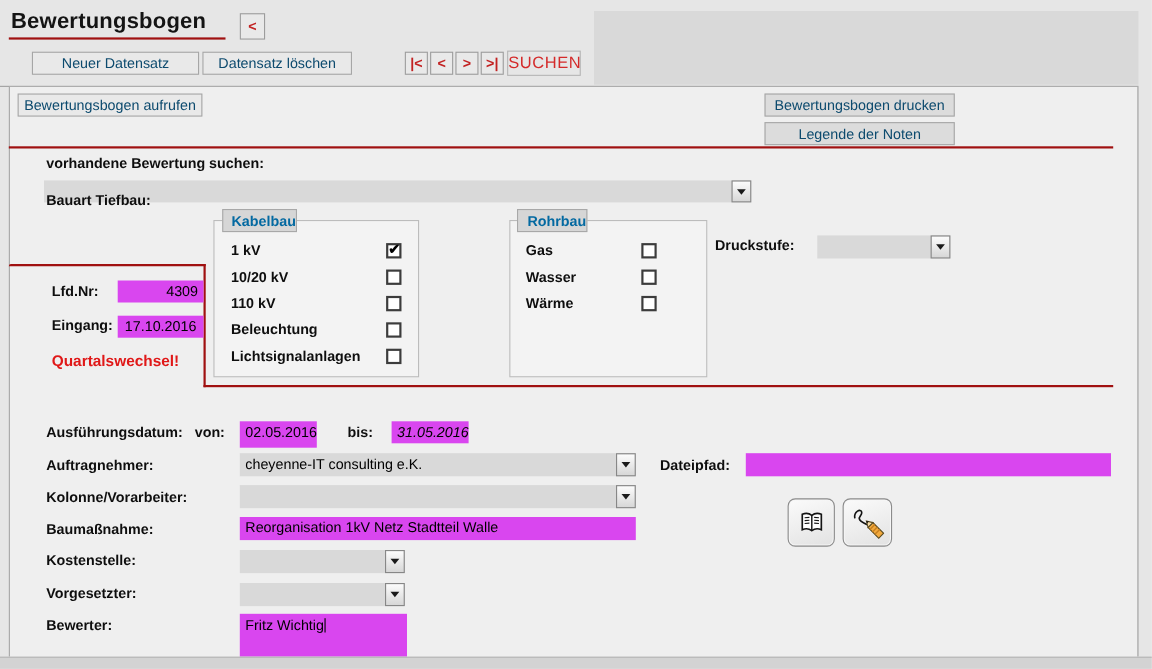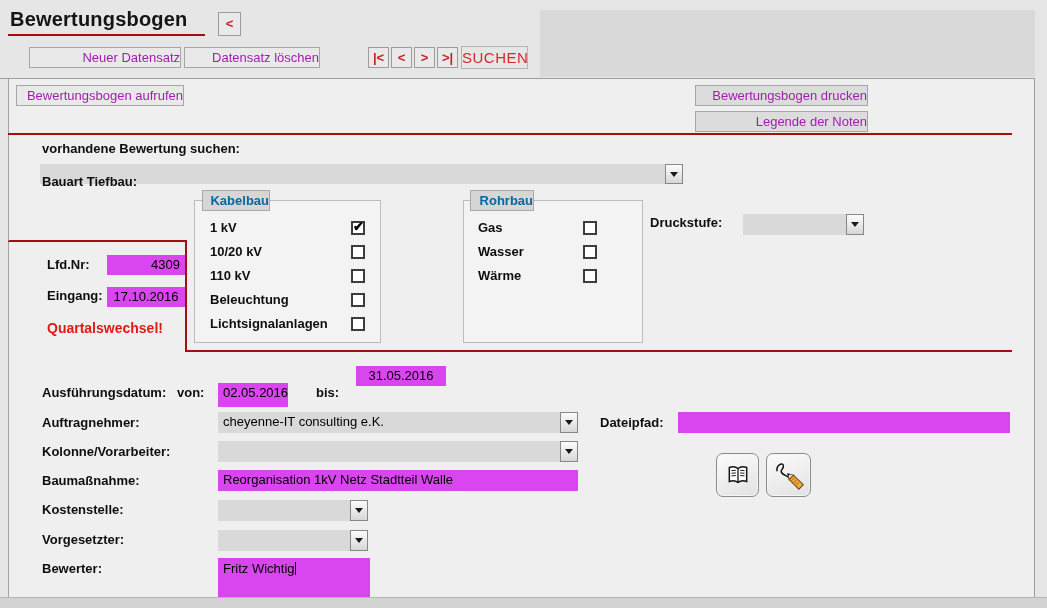--- a/index.html
+++ b/index.html
@@ -5,22 +5,22 @@
   * { margin:0; padding:0; box-sizing:border-box; }
   html,body { width:1047px; height:608px; }
   body { font-family:"Liberation Sans", sans-serif; background:#e6e6e6; position:relative; overflow:hidden; }
   .abs { position:absolute; }
 
   
   .page-title { font-size:20px; font-weight:bold; color:#141414; letter-spacing:0.2px; }
   .title-underline { background:#a01010; height:2px; }
   .sq-btn { border:1px solid #9c9c9c; background:#e9e9e9; color:#c22222; text-align:center;
             font-size:13px; font-weight:bold; line-height:20px; cursor:default; }
-  .gbtn { border:1px solid #a6a6a6; background:#e9e9e9; color:#a21caf; font-size:13px;
-          text-align:right; line-height:19px; cursor:default; }
+  .gbtn { border:1px solid #a6a6a6; background:#e9e9e9; color:#0c4a6e; font-size:13px;
+          text-align:center; line-height:19px; cursor:default; }
   .gbtn2 { background:#dcdcdc; }
   .search-btn { border:1px solid #b5b5b5; background:transparent; color:#d42a2a; font-size:15px;
                 text-align:left; line-height:21px; letter-spacing:0.5px; }
   .hdr-rect { background:#d9d9d9; }
 
   
   .panel { background:#efefef; border-left:1px solid #a3a3a3; border-right:1px solid #9a9a9a; }
   .panel-topline { background:#9e9e9e; height:1px; }
   .bottom-strip { background:#d3d3d3; border-top:1px solid #b5b5b5; }
 
@@ -133,21 +133,21 @@
   <span>17.10.2016</span>
 </div>
 <div class="abs red-text" style="left:47px;top:320px;">Quartalswechsel!</div>
 
 <div class="abs lbl" style="left:42px;top:385px;">Ausführungsdatum:</div>
 <div class="abs lbl" style="left:177px;top:385px;">von:</div>
 <div class="abs field center" style="left:218px;top:383px;width:70px;height:24px;">
   <span>02.05.2016</span>
 </div>
 <div class="abs lbl" style="left:316px;top:385px;">bis:</div>
-<div class="abs field center" style="left:356px;top:366px;width:90px;height:20px;">
+<div class="abs field center" style="left:356px;top:383px;width:70px;height:20px;font-style:italic;">
   <span>31.05.2016</span>
 </div>
 
 <div class="abs lbl" style="left:42px;top:415px;">Auftragnehmer:</div>
 <div class="abs combo" style="left:218px;top:412px;width:360px;height:21px;">
   <span class="cval">cheyenne-IT consulting e.K.</span>
   <span class="cbtn"></span>
 </div>
 <div class="abs lbl" style="left:600px;top:415px;">Dateipfad:</div>
 <div class="abs field" style="left:678px;top:412px;width:332px;height:21px;">

